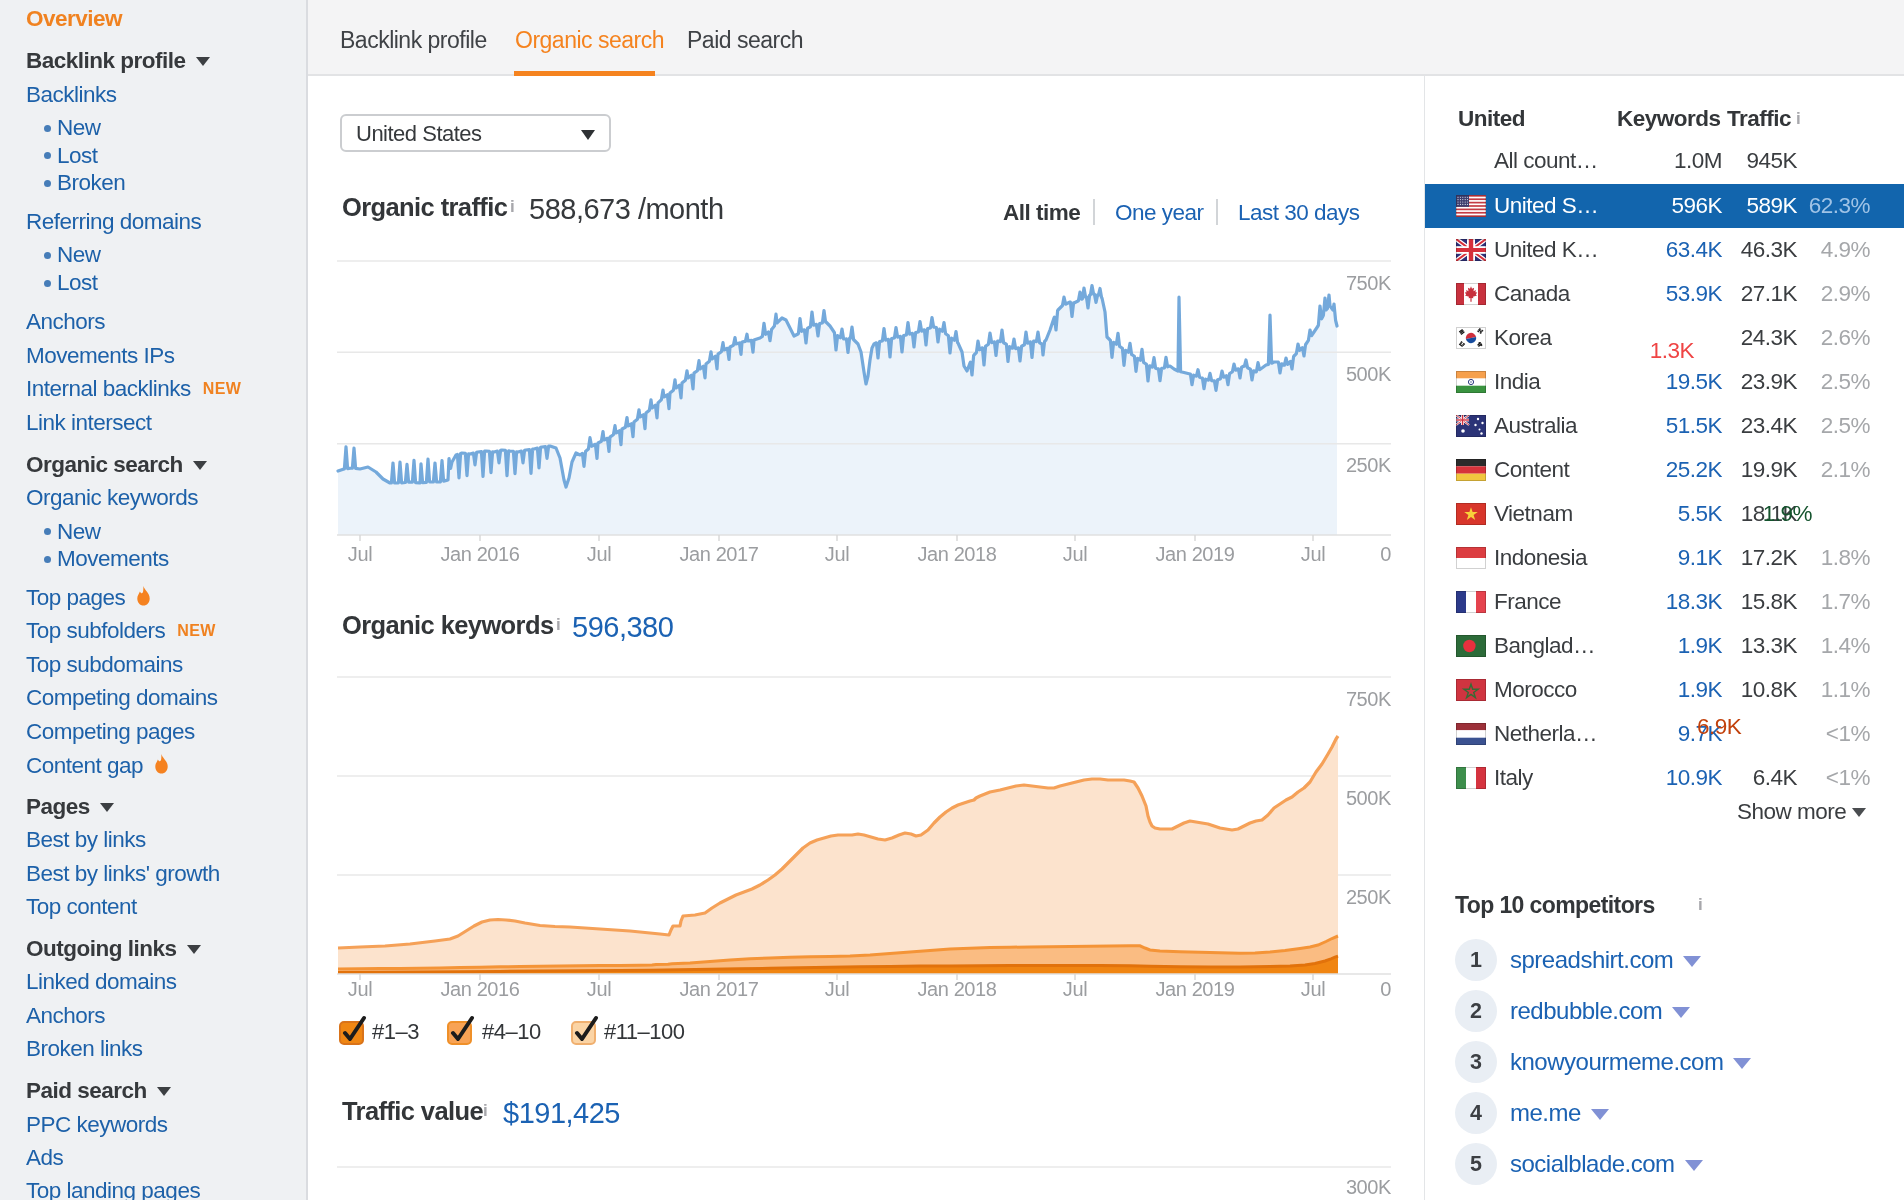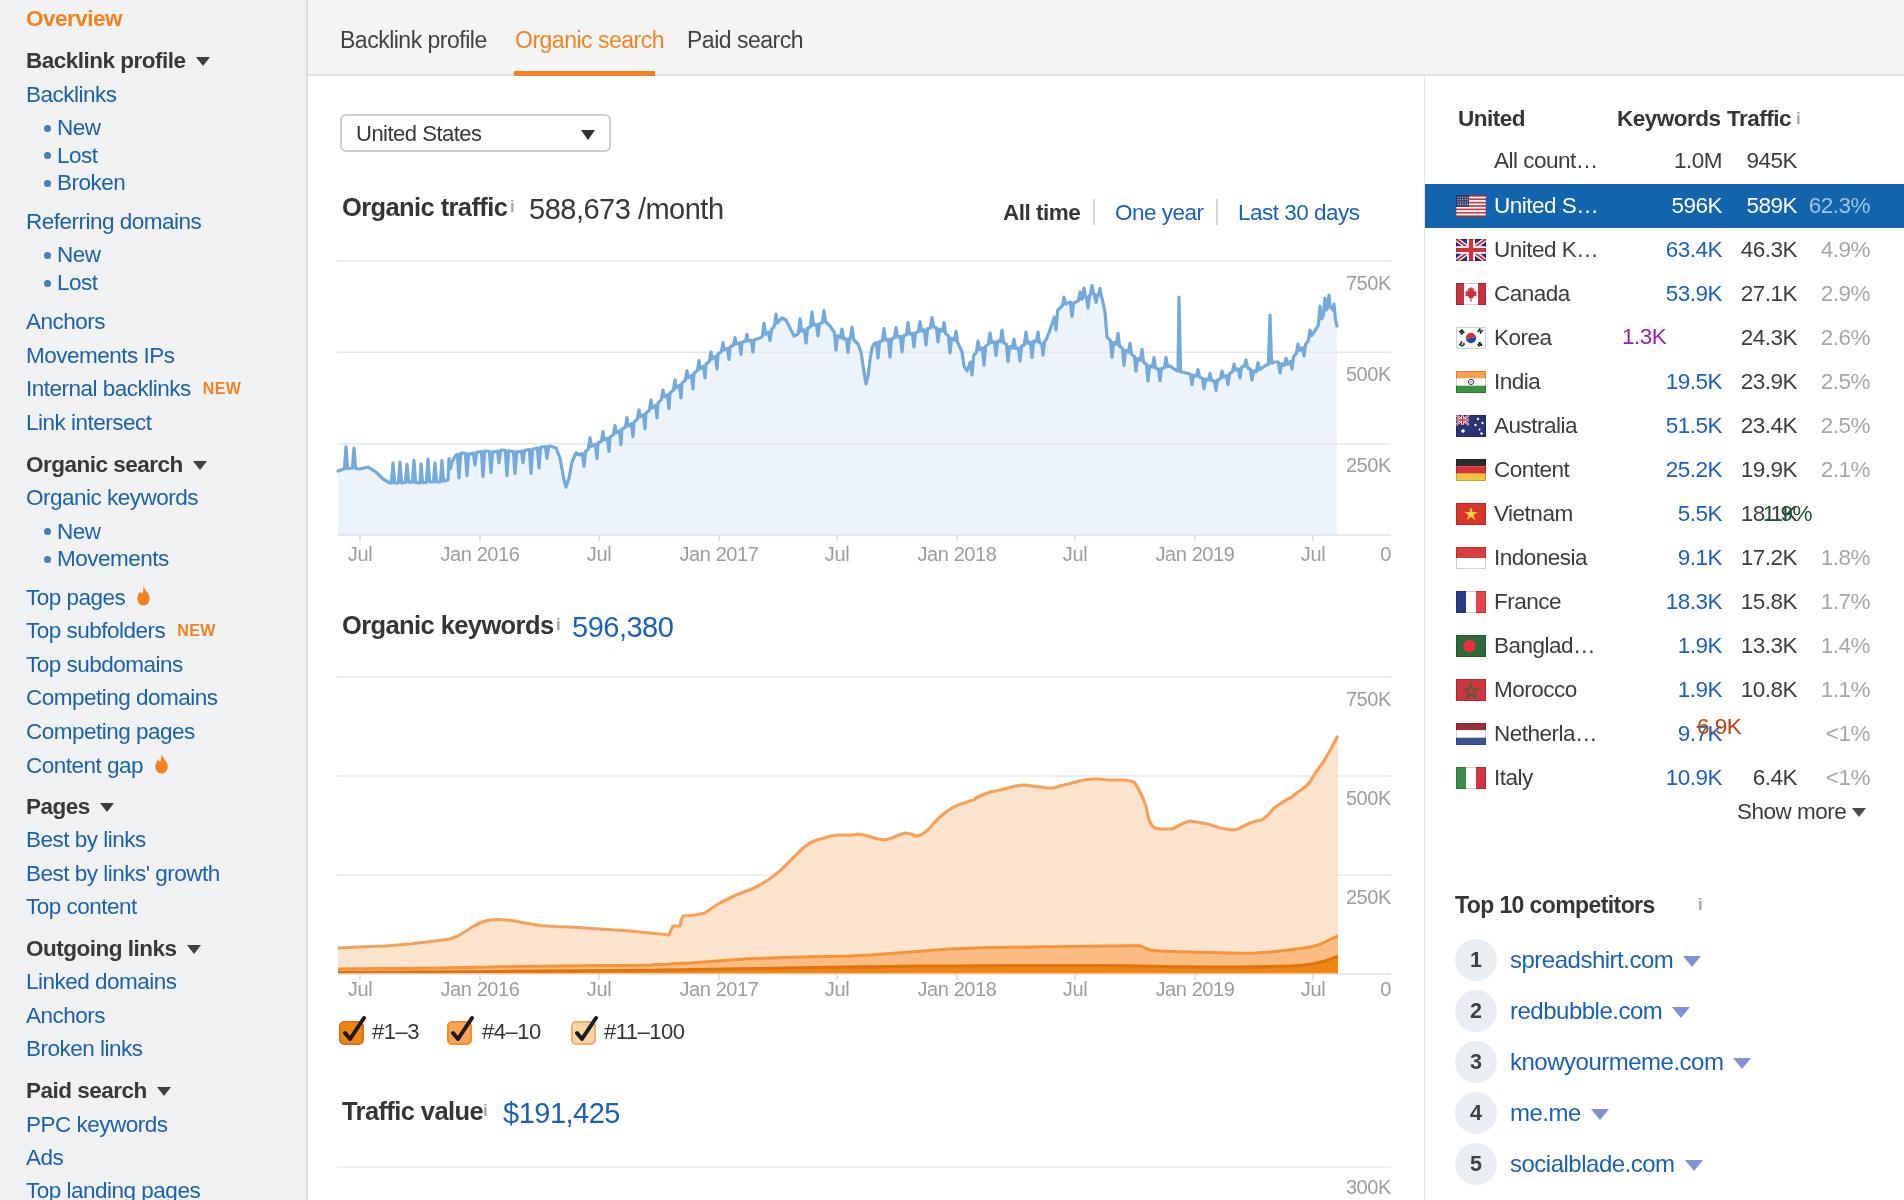--- a/index.html
+++ b/index.html
@@ -256,21 +256,21 @@
         <path d="M9.8 11a5.2 5.2 0 0 0 10.4 0z" fill="#164c9e" transform="rotate(-12 15 11)"></path>
         <g stroke="#1a1a1a" stroke-width="1.3">
           <path d="M3.2 5.6l3.4-2.6M4.1 6.8l3.4-2.6M5 8l3.4-2.6" transform="translate(0,-0.6)"></path>
           <path d="M22.4 3l3.4 2.6M23.3 1.8l1.4 1.1M25.6 3.5l1.5 1.1M21.5 4.2l1.4 1.1M23.8 5.9l1.5 1.1" transform="translate(0,-0.4)"></path>
           <path d="M3.2 16.4l3.4 2.6M4.1 15.2l1.4 1.1M6.4 16.9l1.5 1.1M5 14l1.4 1.1M7.3 15.7l1.5 1.1" transform="translate(0,0.6)"></path>
           <path d="M22.4 19l3.4-2.6M21.5 17.8l3.4-2.6M24.7 18.4l1.5-1.1M22.4 16.1l1.4-1.1" transform="translate(0,0.4)"></path>
         </g>
         <rect x="0.5" y="0.5" width="29" height="21" fill="none" stroke="rgba(0,0,0,0.18)" stroke-width="1"></rect>
       </svg></div>
 <div class="rt" style="top:327.0px;left:1494px;color:#3a3d40">Korea</div>
-<div class="rt" style="top:326px;left:1622px;width:100px;text-align:left;color:#a21caf">1.3K</div>
+<div class="rt" style="top:340px;left:1622px;width:100px;text-align:center;color:#ef4444">1.3K</div>
 <div class="rt" style="top:327.0px;left:1697px;width:100px;text-align:right;color:#3a3d40">24.3K</div>
 <div class="rt" style="top:327.0px;left:1770px;width:100px;text-align:right;color:#a5a7aa">2.6%</div>
 <div style="position:absolute;top:371.0px;left:1456px;width:30px;height:22px"><svg class="flag" width="30" height="22" viewBox="0 0 30 22">
         <rect width="30" height="22" fill="#fff"></rect>
         <rect width="30" height="7.3" fill="#f6a04d"></rect>
         <rect y="14.7" width="30" height="7.3" fill="#3a9340"></rect>
         <circle cx="15" cy="11" r="2.6" fill="none" stroke="#2c3a80" stroke-width="1"></circle>
         <circle cx="15" cy="11" r="0.7" fill="#2c3a80"></circle>
         <rect x="0.5" y="0.5" width="29" height="21" fill="none" stroke="rgba(0,0,0,0.18)" stroke-width="1"></rect>
       </svg></div>

